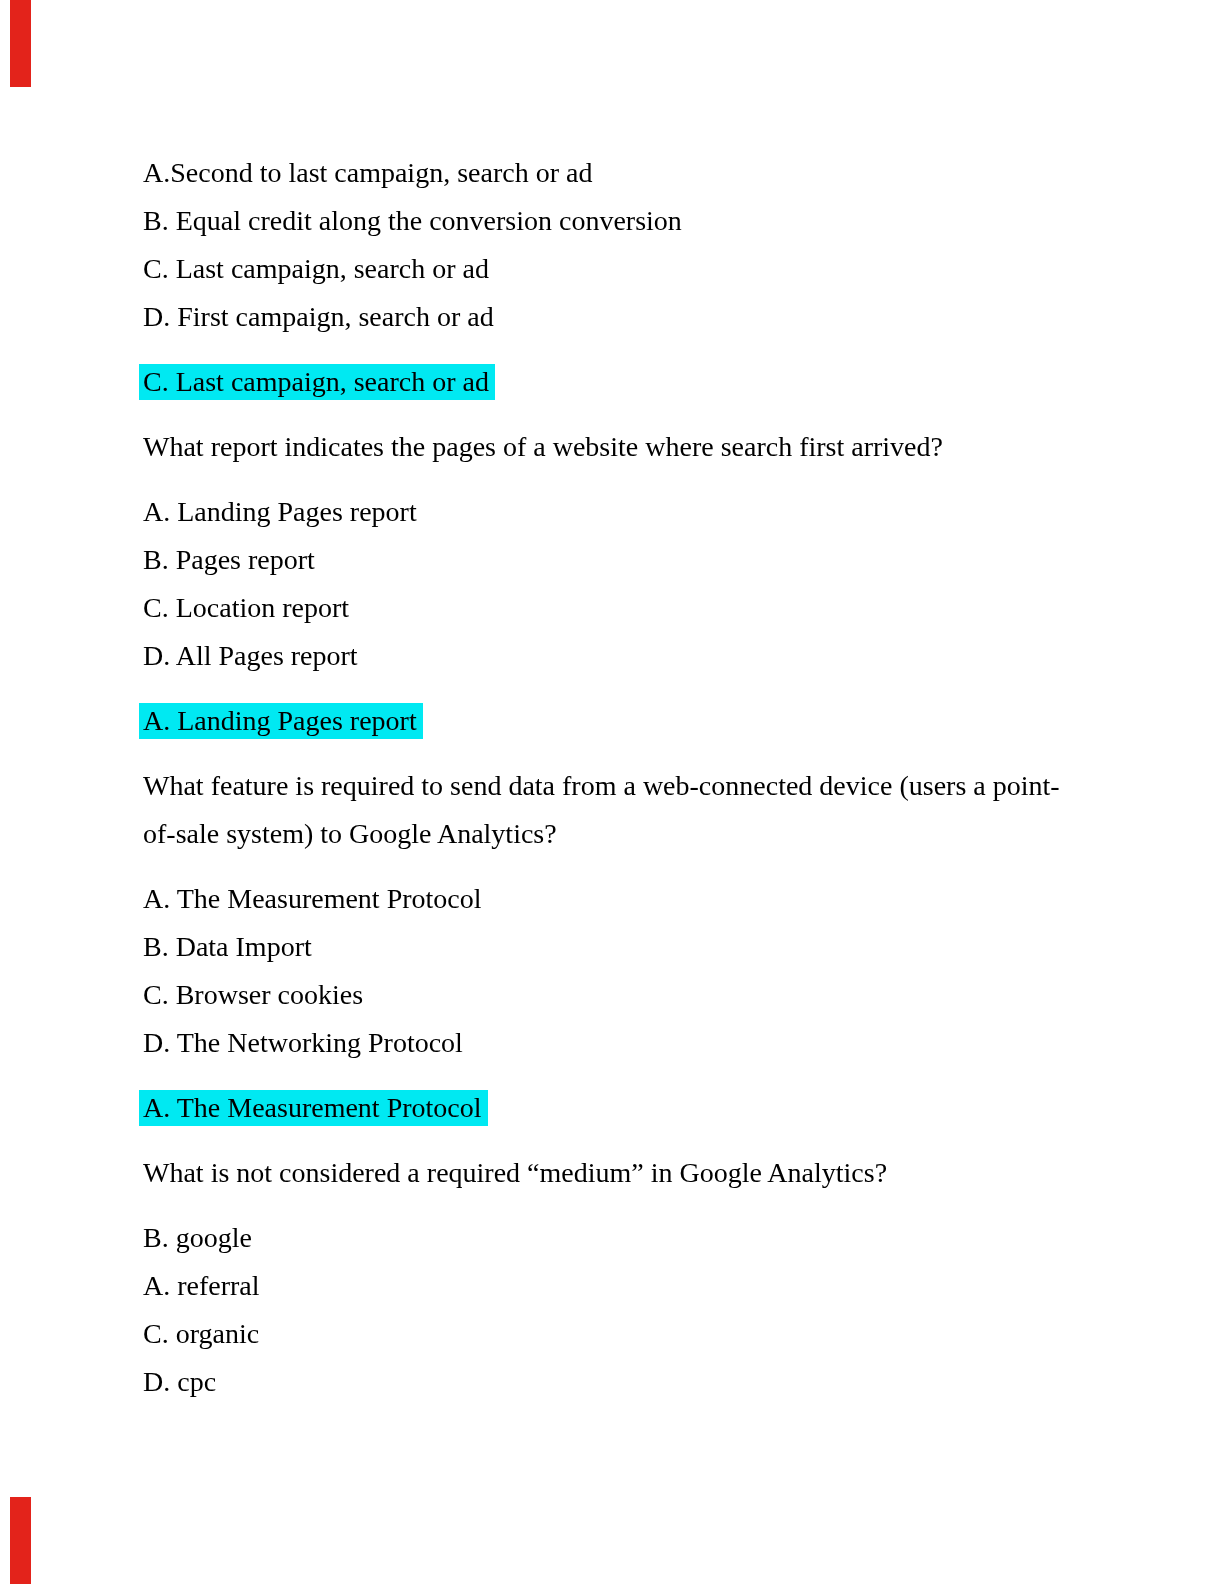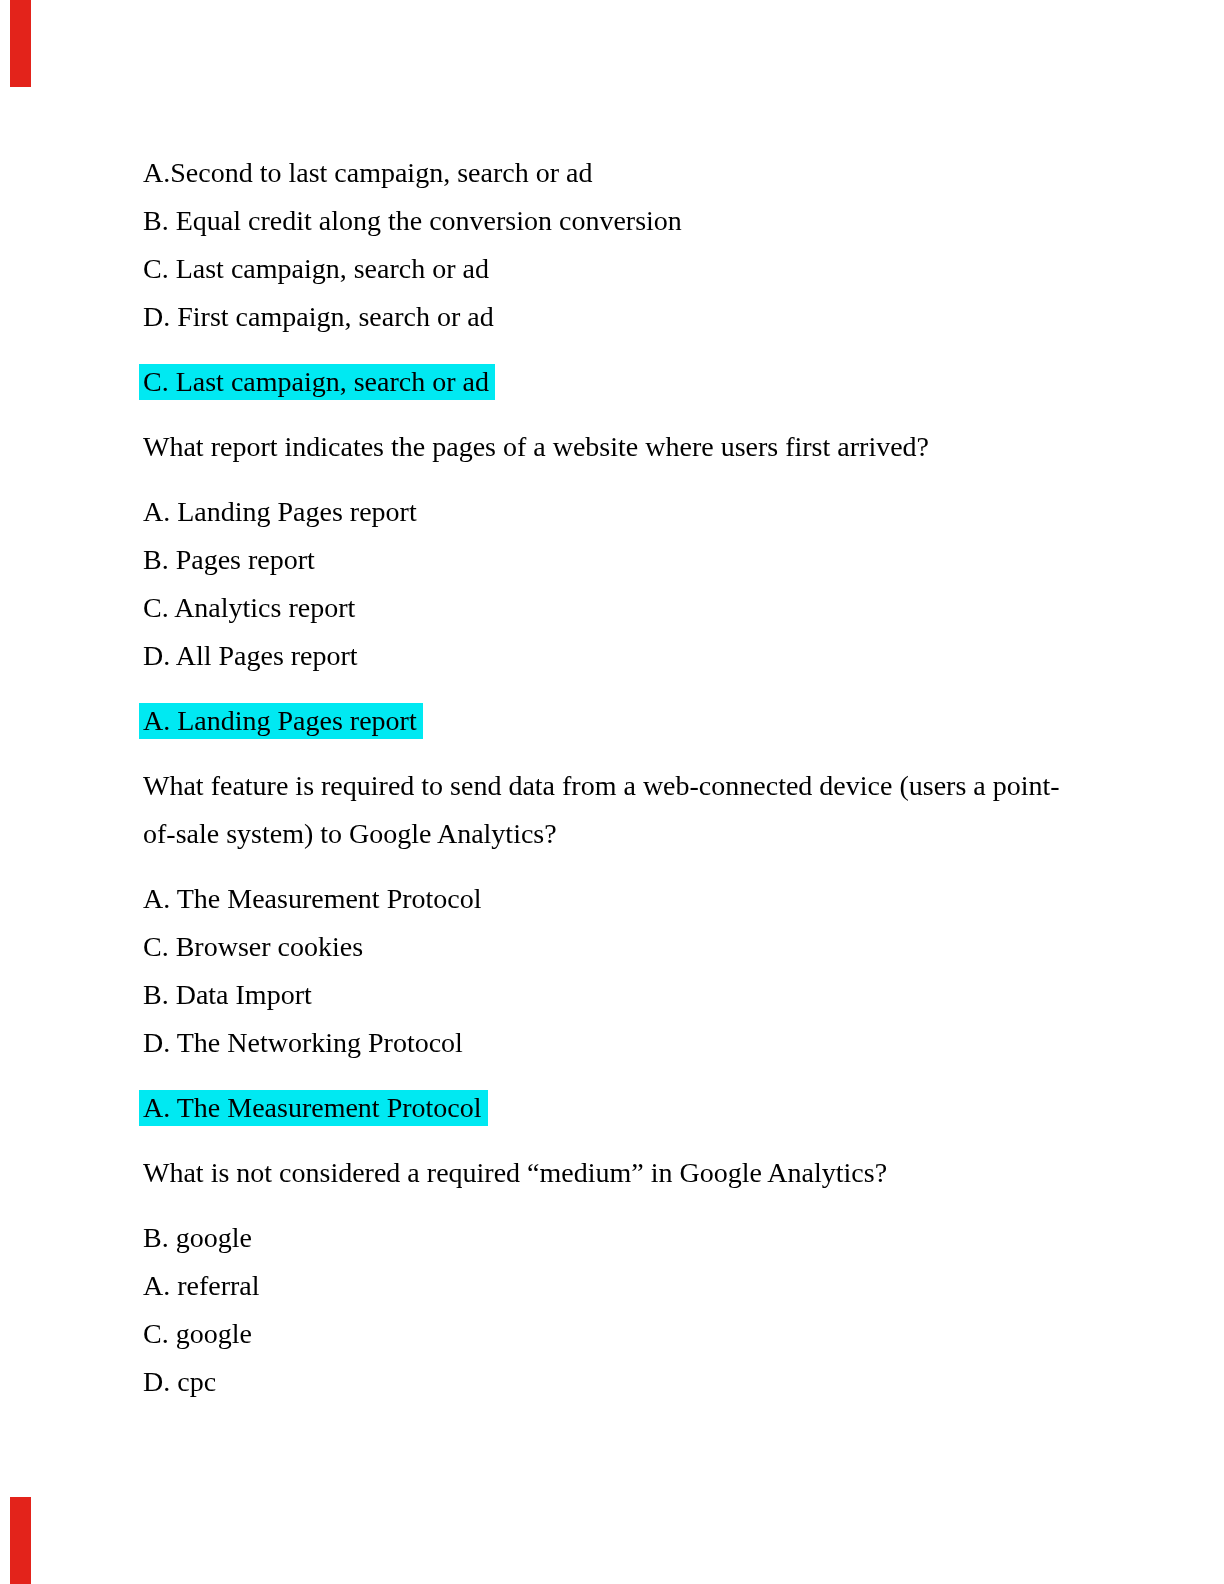--- a/index.html
+++ b/index.html
@@ -55,39 +55,39 @@
 <div class="content">
 
   <div class="group">
     <div class="opt">A.Second to last campaign, search or ad</div>
     <div class="opt">B. Equal credit along the conversion conversion</div>
     <div class="opt">C. Last campaign, search or ad</div>
     <div class="opt">D. First campaign, search or ad</div>
   </div>
   <div class="para"><span class="hl">C. Last campaign, search or ad</span></div>
 
-  <div class="para">What report indicates the pages of a website where users first arrived?</div>
+  <div class="para">What report indicates the pages of a website where search first arrived?</div>
   <div class="group">
     <div class="opt">A. Landing Pages report</div>
     <div class="opt">B. Pages report</div>
-    <div class="opt">C. Analytics report</div>
+    <div class="opt">C. Location report</div>
     <div class="opt">D. All Pages report</div>
   </div>
   <div class="para"><span class="hl">A. Landing Pages report</span></div>
 
   <div class="para">What feature is required to send data from a web-connected device (users a point-of-sale system) to Google Analytics?</div>
   <div class="group">
     <div class="opt">A. The Measurement Protocol</div>
+    <div class="opt">B. Data Import</div>
     <div class="opt">C. Browser cookies</div>
-    <div class="opt">B. Data Import</div>
     <div class="opt">D. The Networking Protocol</div>
   </div>
   <div class="para"><span class="hl">A. The Measurement Protocol</span></div>
 
   <div class="para">What is not considered a required “medium” in Google Analytics?</div>
   <div class="group">
     <div class="opt">B. google</div>
     <div class="opt">A. referral</div>
-    <div class="opt">C. google</div>
+    <div class="opt">C. organic</div>
     <div class="opt">D. cpc</div>
   </div>
 
 </div>
 
 </body></html>

